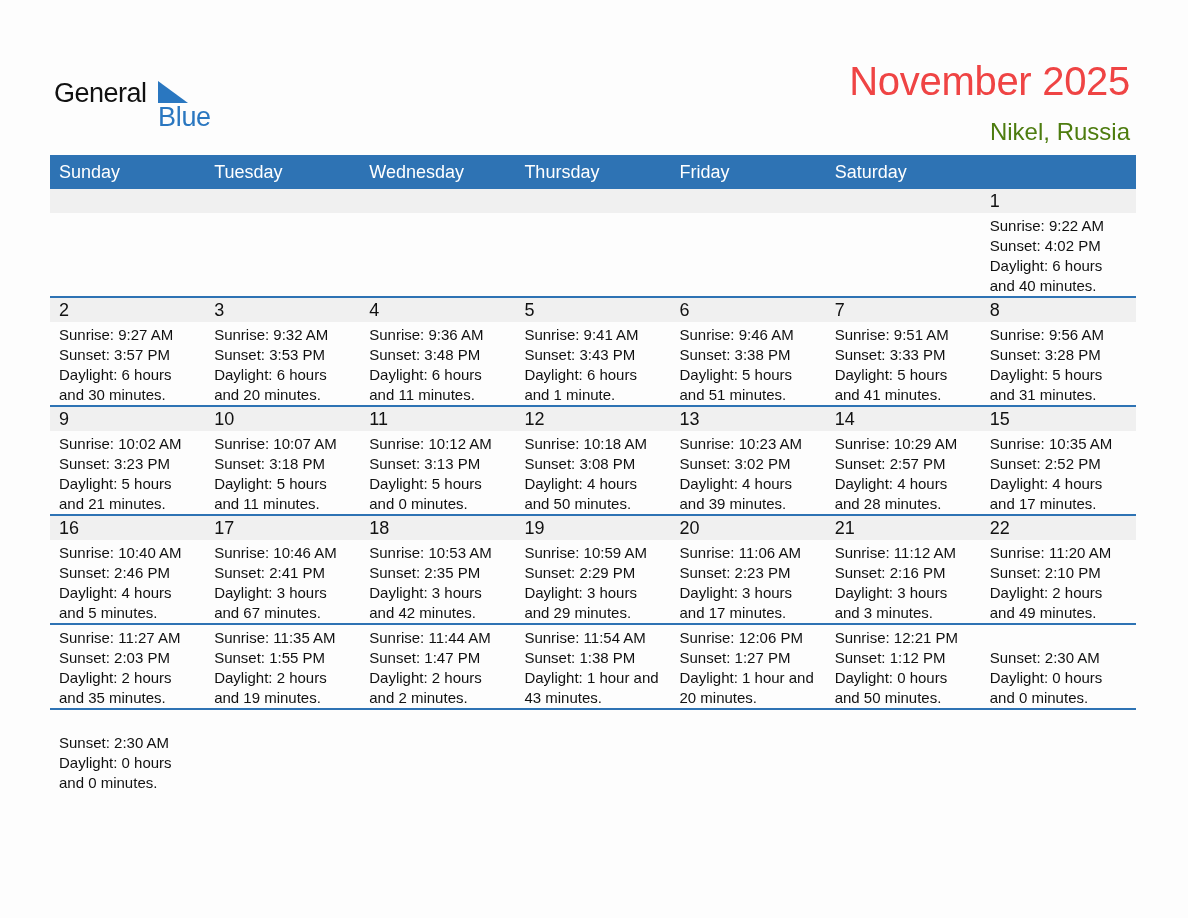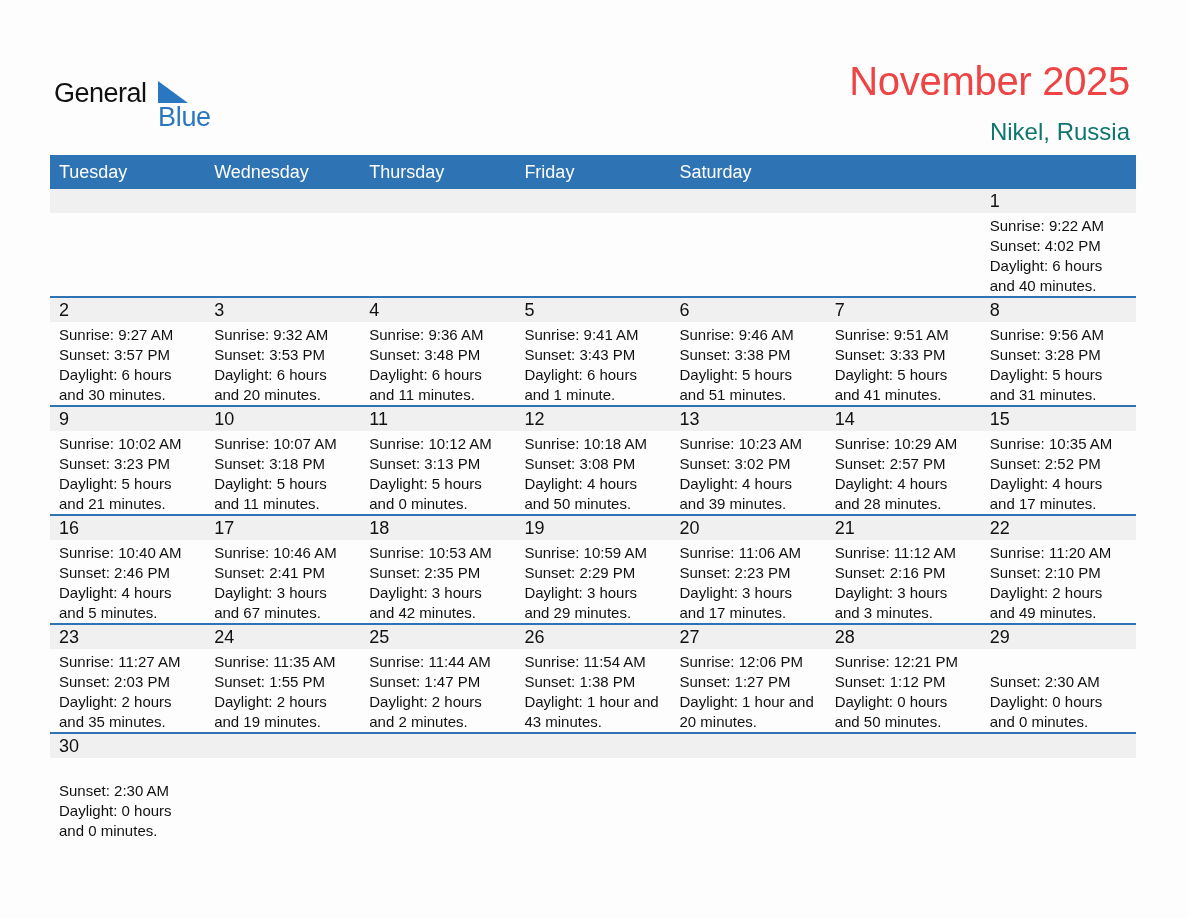--- a/index.html
+++ b/index.html
@@ -6,21 +6,21 @@
   html, body { width: 1188px; height: 918px; background: #fdfdfd; overflow: hidden; }
   body { position: relative; font-family: "Liberation Sans", sans-serif; color: #111; }
 
   .logo { position: absolute; left: 54px; top: 78px; width: 140px; height: 54px; }
   .logo-general { position: absolute; left: 0; top: 0; font-size: 27px; color: #111; letter-spacing: -0.5px; line-height: 30px; }
   .logo-blue { position: absolute; left: 78px; top: 24px; font-size: 27px; color: #2a77c0; line-height: 30px; letter-spacing: -0.3px; margin-left: 26px; }
   .logo-tri { position: absolute; left: 104px; top: 3px; width: 0; height: 0;
     border-bottom: 22px solid #2a77c0; border-right: 30px solid transparent; }
 
   .title { position: absolute; right: 58px; top: 58px; font-size: 40px; color: #ef4444; line-height: 46px; letter-spacing: -0.3px; }
-  .location { position: absolute; right: 58px; top: 117px; font-size: 24px; color: #0f766e; line-height: 30px; }
+  .location { position: absolute; right: 58px; top: 117px; font-size: 24px; color: #4d7c0f; line-height: 30px; }
 
   .calendar { position: absolute; left: 50px; top: 155px; width: 1086px; }
   .head-row { display: grid; grid-template-columns: repeat(7, 155.14px); height: 34px; background: #2e73b4; }
   .head-cell { color: #fff; font-size: 18px; line-height: 34px; padding-left: 9px; }
 
   .week { border-bottom: 2px solid #2e73b4; }
   .week.last { border-bottom: none; }
   .week-num-row { display: grid; grid-template-columns: repeat(7, 155.14px); height: 24px; background: #f0f0f0; }
   .week-info-row { display: grid; grid-template-columns: repeat(7, 155.14px); height: 83px; }
   .num { font-size: 18px; line-height: 24px; padding-left: 9px; color: #111; }
@@ -34,20 +34,21 @@
   <span class="logo-general">General</span>
   <span class="logo-tri"></span>
   <span class="logo-blue">Blue</span>
 </div>
 
 <div class="title">November 2025</div>
 <div class="location">Nikel, Russia</div>
 
 <div class="calendar">
   <div class="head-row" id="head-row">
+      <div class="head-cell">Sunday</div>
       <div class="head-cell">Tuesday</div>
       <div class="head-cell">Wednesday</div>
       <div class="head-cell">Thursday</div>
       <div class="head-cell">Friday</div>
       <div class="head-cell">Saturday</div>
     </div>
   <div id="weeks">
       <div class="week">
         <div class="week-num-row">
           <div class="num"></div>
@@ -262,29 +263,20 @@
           </div>
           <div class="info">
             <div>Sunrise: 11:20 AM</div>
             <div>Sunset: 2:10 PM</div>
             <div>Daylight: 2 hours</div>
             <div>and 49 minutes.</div>
           </div>
         </div>
       </div>
       <div class="week">
-        <div class="week-num-row">
-          <div class="num">23</div>
-          <div class="num">24</div>
-          <div class="num">25</div>
-          <div class="num">26</div>
-          <div class="num">27</div>
-          <div class="num">28</div>
-          <div class="num">29</div>
-        </div>
         <div class="week-info-row">
           <div class="info">
             <div>Sunrise: 11:27 AM</div>
             <div>Sunset: 2:03 PM</div>
             <div>Daylight: 2 hours</div>
             <div>and 35 minutes.</div>
           </div>
           <div class="info">
             <div>Sunrise: 11:35 AM</div>
             <div>Sunset: 1:55 PM</div>
@@ -317,29 +309,20 @@
           </div>
           <div class="info">
             <div></div>
             <div>Sunset: 2:30 AM</div>
             <div>Daylight: 0 hours</div>
             <div>and 0 minutes.</div>
           </div>
         </div>
       </div>
       <div class="week last">
-        <div class="week-num-row">
-          <div class="num">30</div>
-          <div class="num"></div>
-          <div class="num"></div>
-          <div class="num"></div>
-          <div class="num"></div>
-          <div class="num"></div>
-          <div class="num"></div>
-        </div>
         <div class="week-info-row">
           <div class="info">
             <div></div>
             <div>Sunset: 2:30 AM</div>
             <div>Daylight: 0 hours</div>
             <div>and 0 minutes.</div>
           </div>
           <div class="info">
             <div></div>
             <div></div>

